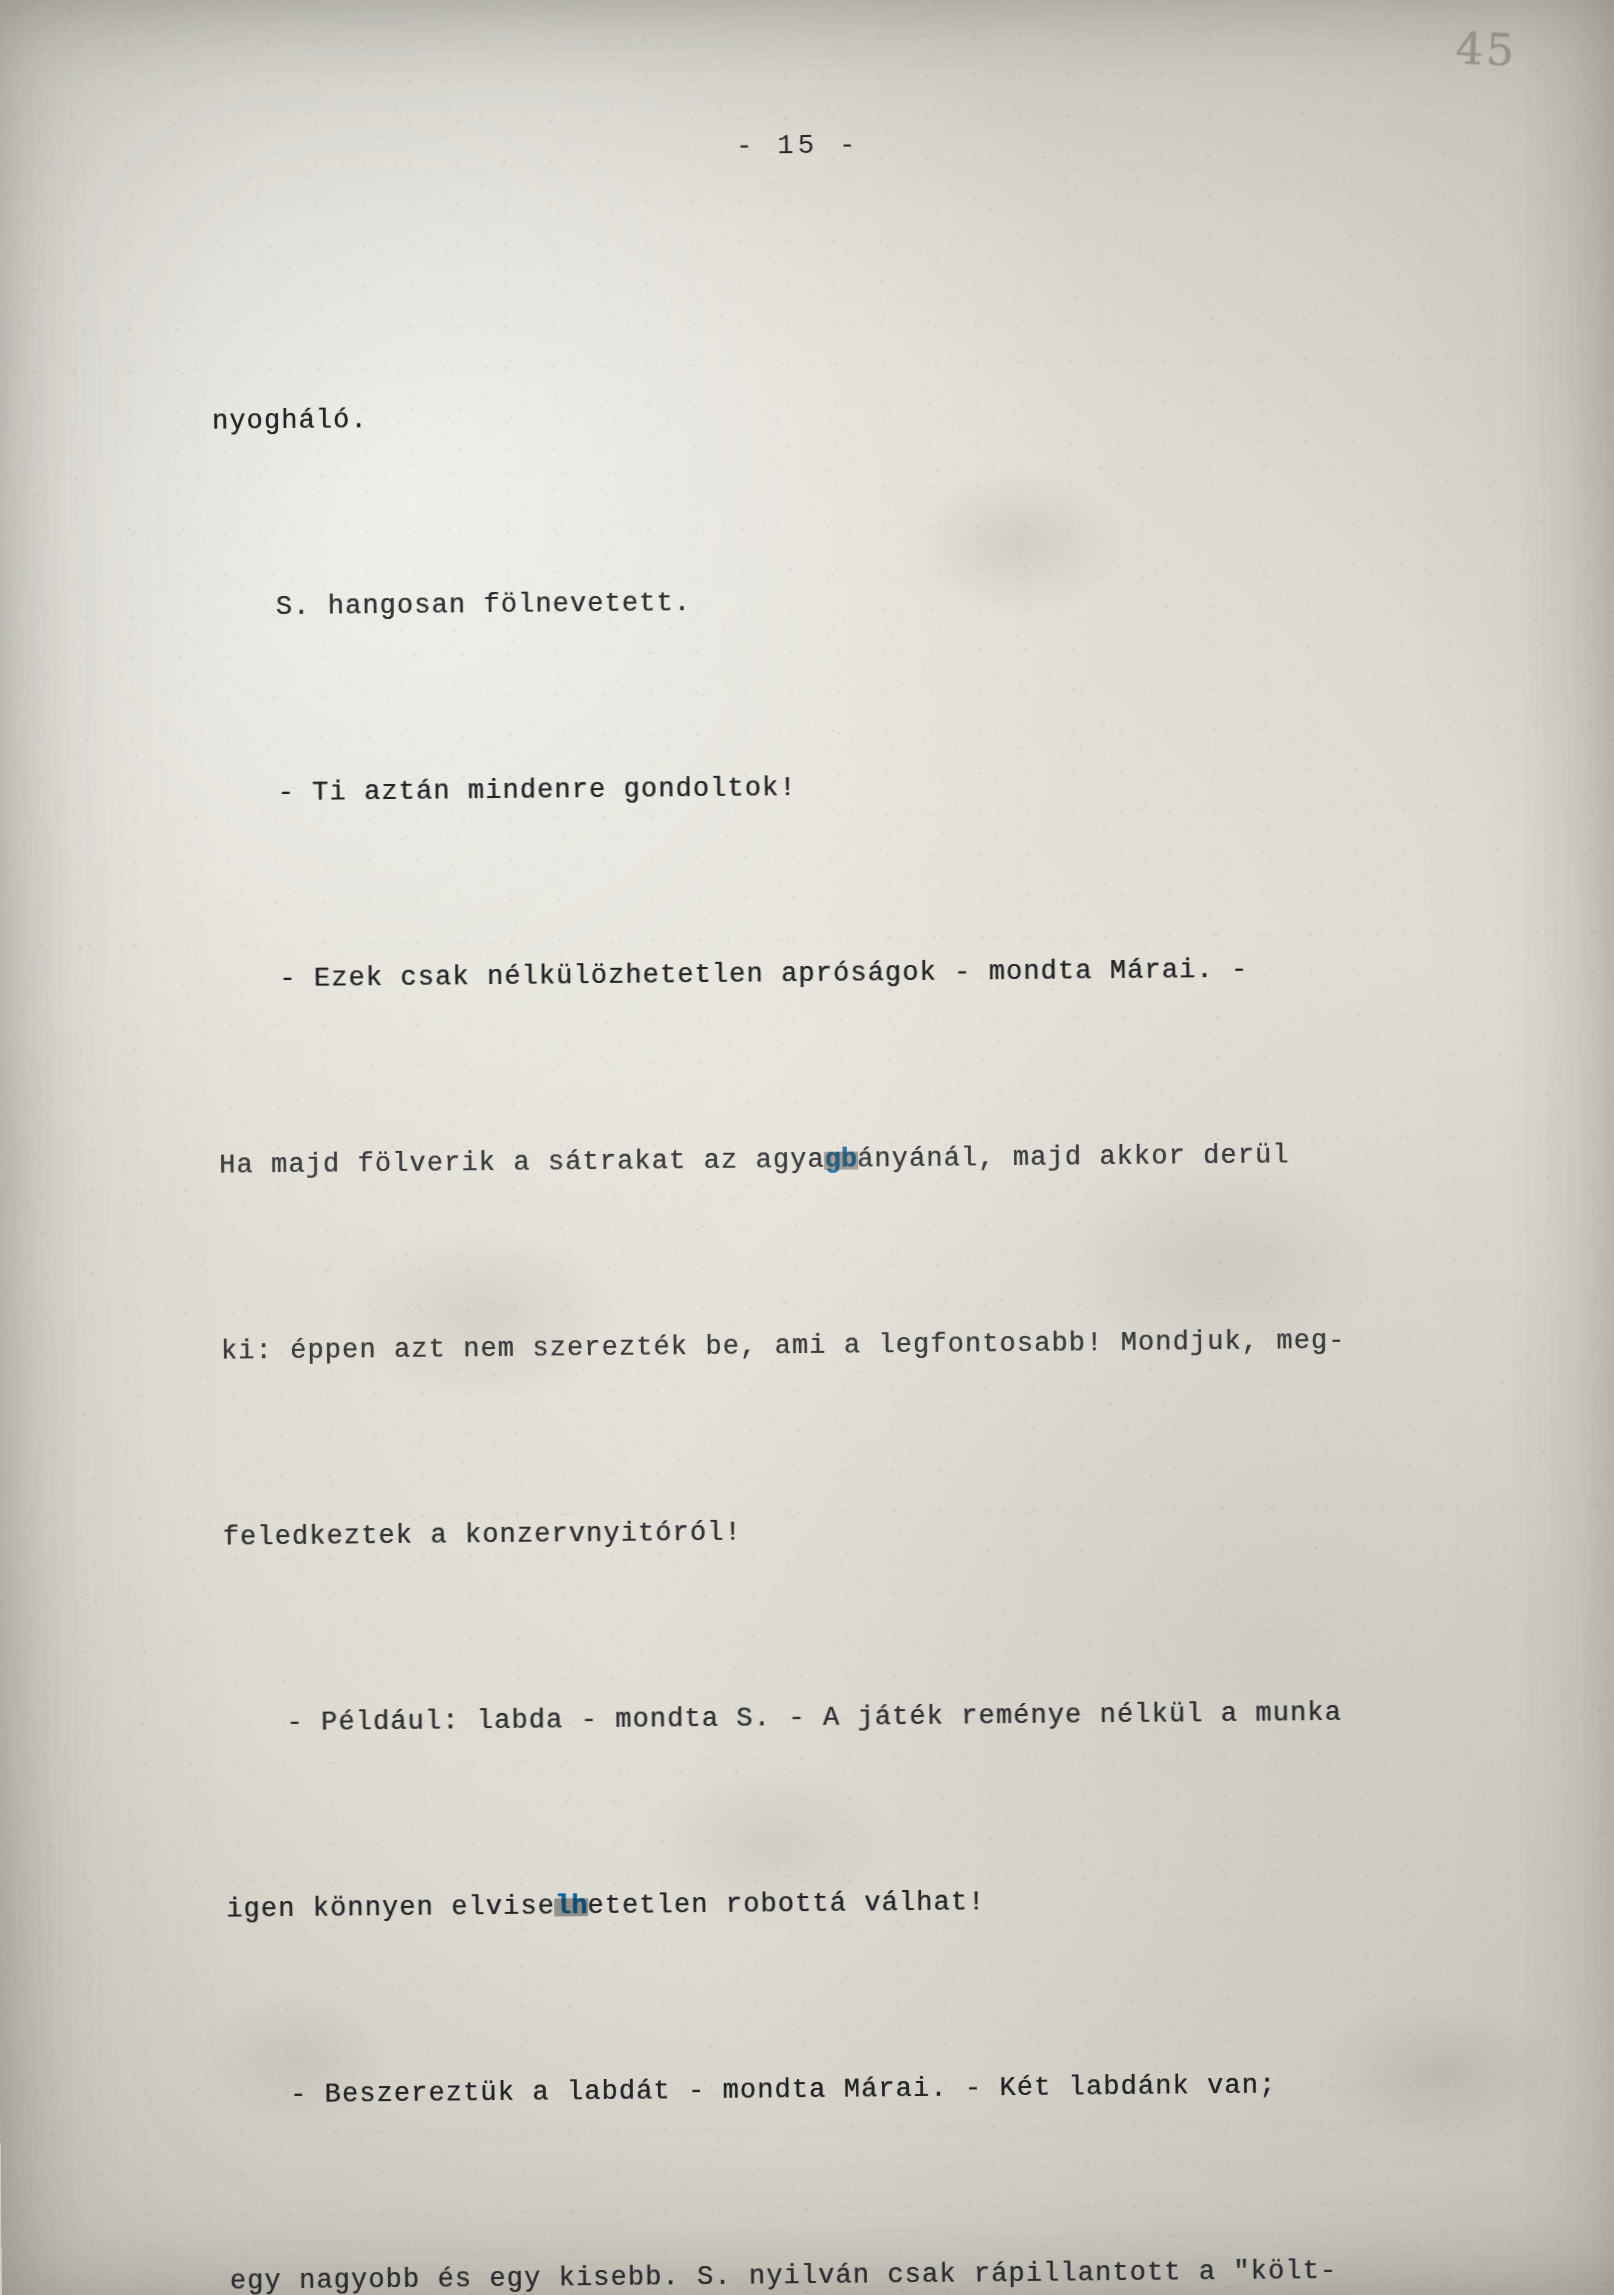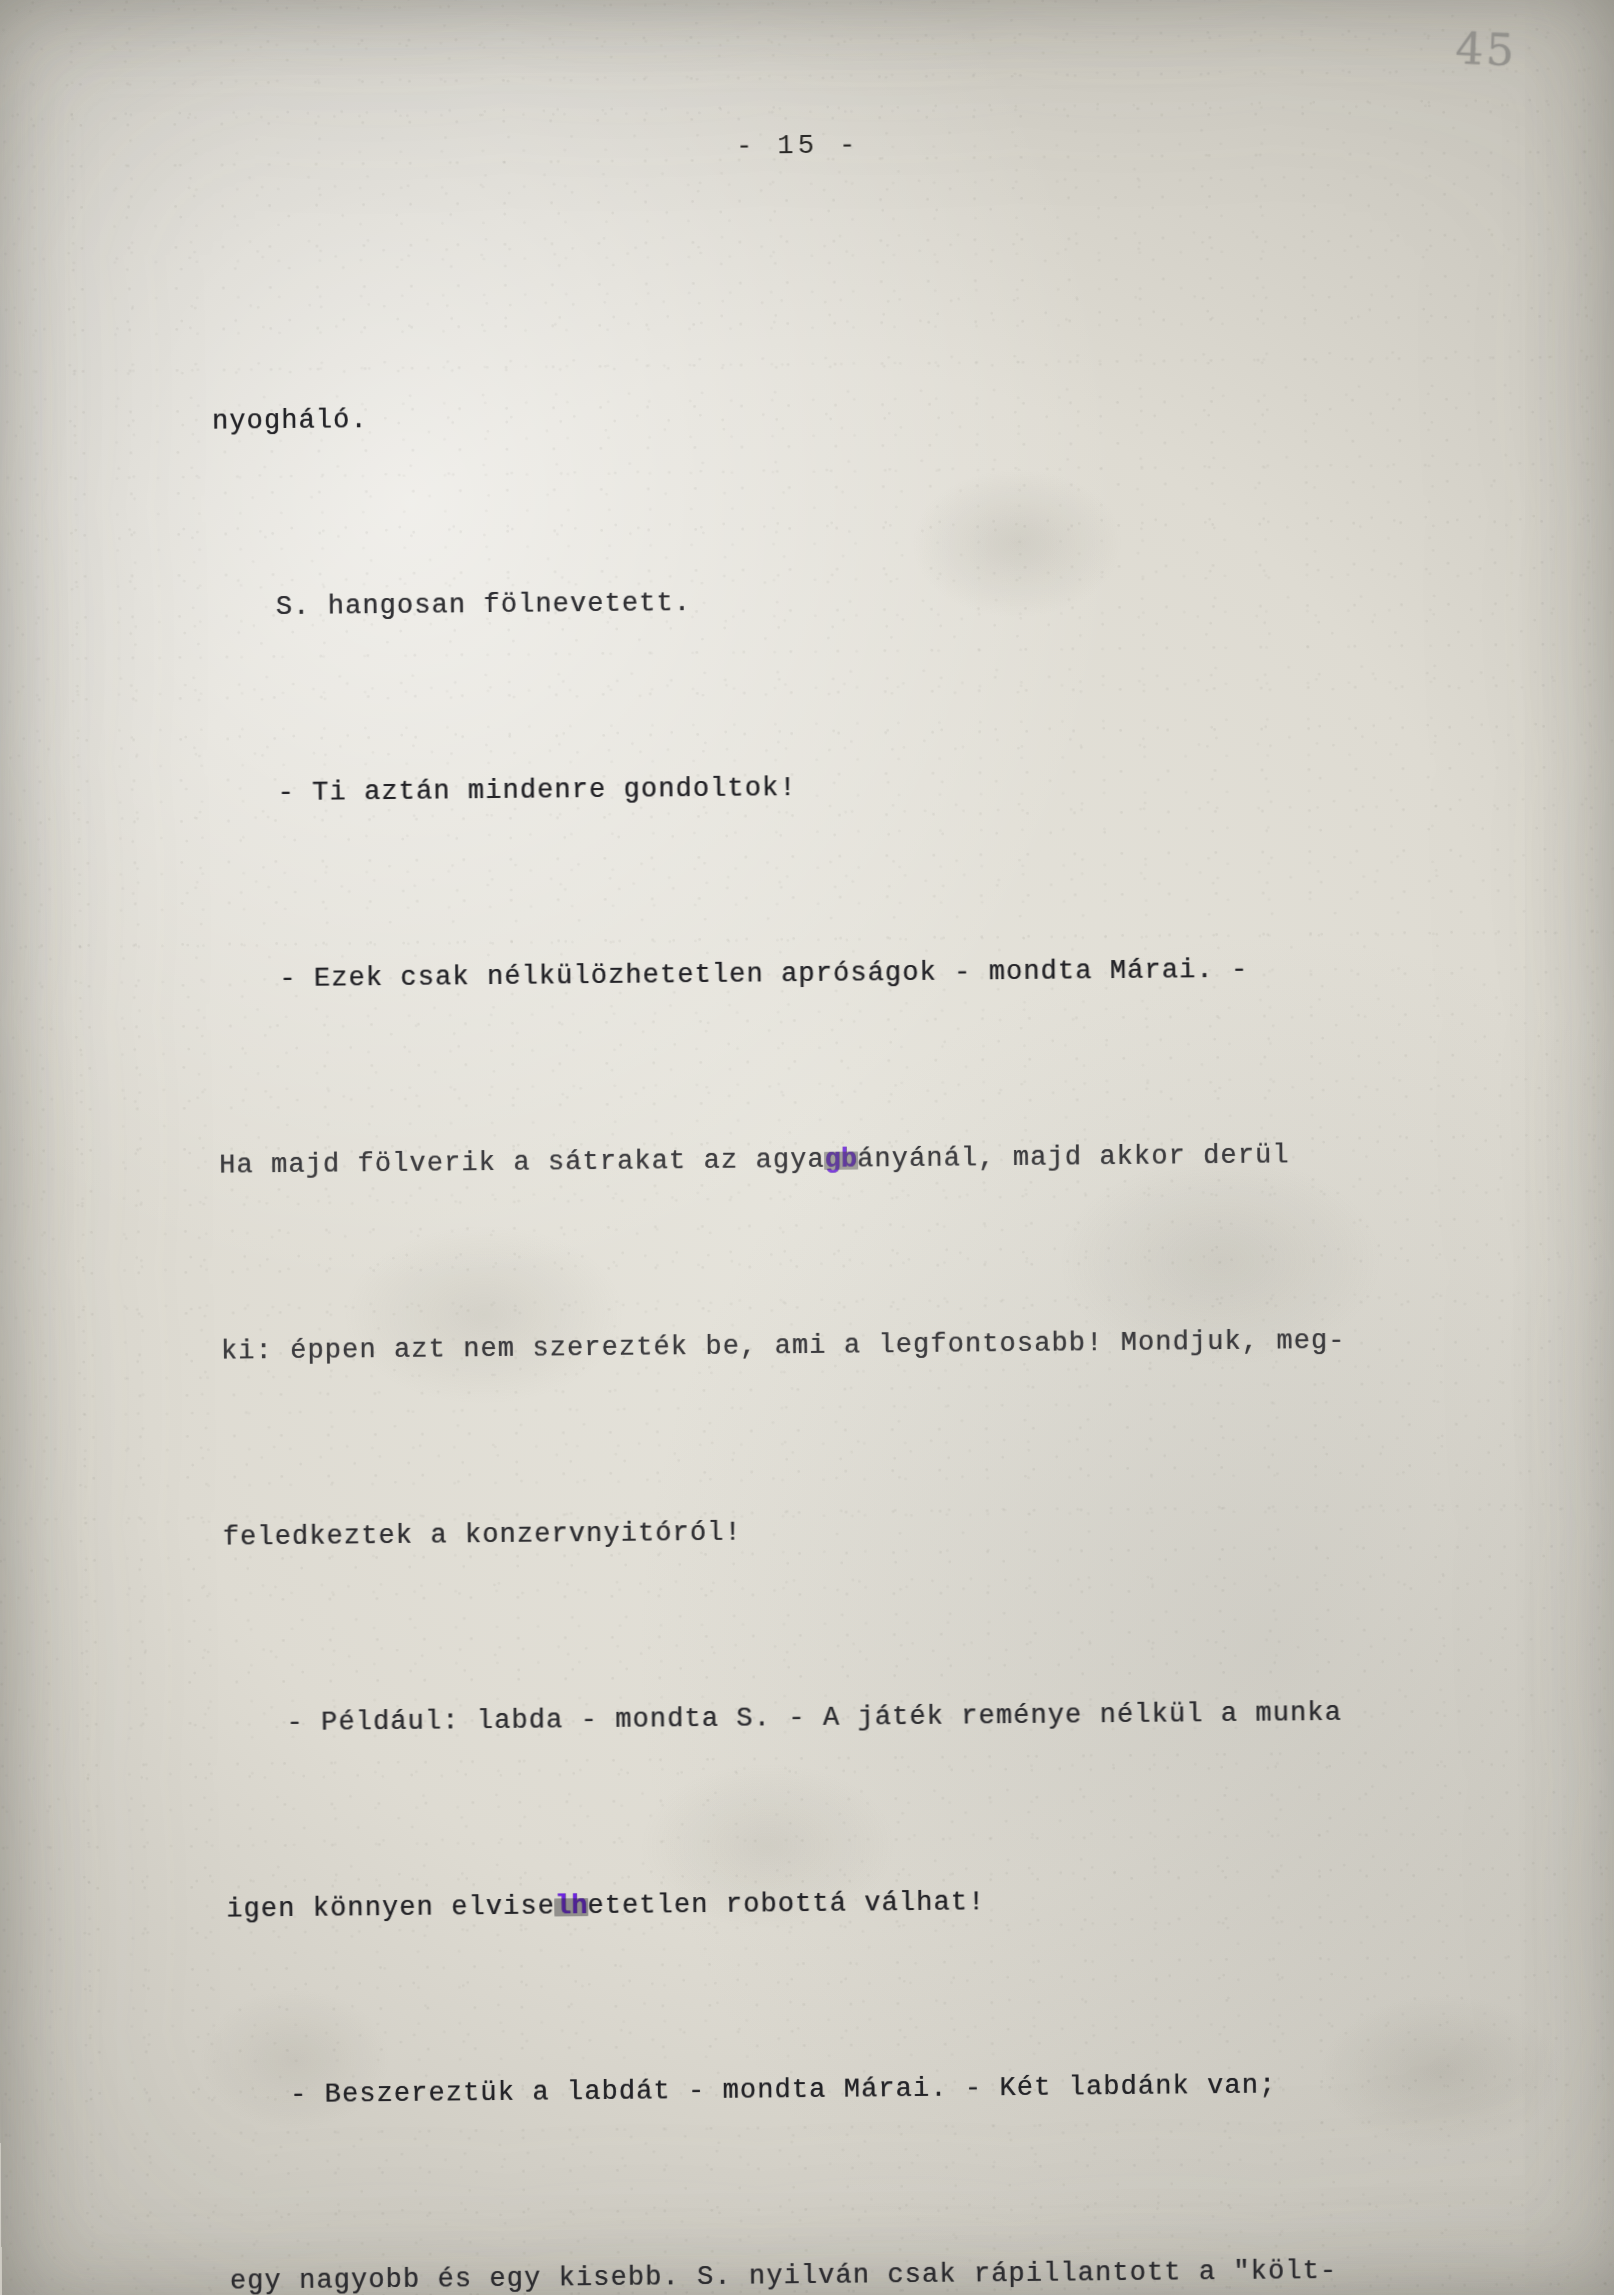--- a/index.html
+++ b/index.html
@@ -106,21 +106,21 @@
   .ind{padding-left:62px;}
 
   
   .w1{opacity:.93;}
   .w2{opacity:.86;}
   .w3{opacity:.99;}
 
   
   .strike{
     position:relative;
-    color:#6d28d9;
+    color:#0369a1;
     font-weight:bold;
     letter-spacing:0px;
   }
   .strike:after{
     content:"";
     position:absolute;
     left:-0.9px;right:-0.9px;top:22%;bottom:18%;
     background:rgba(35,35,40,.40);
     border-radius:0.9px;
   }

